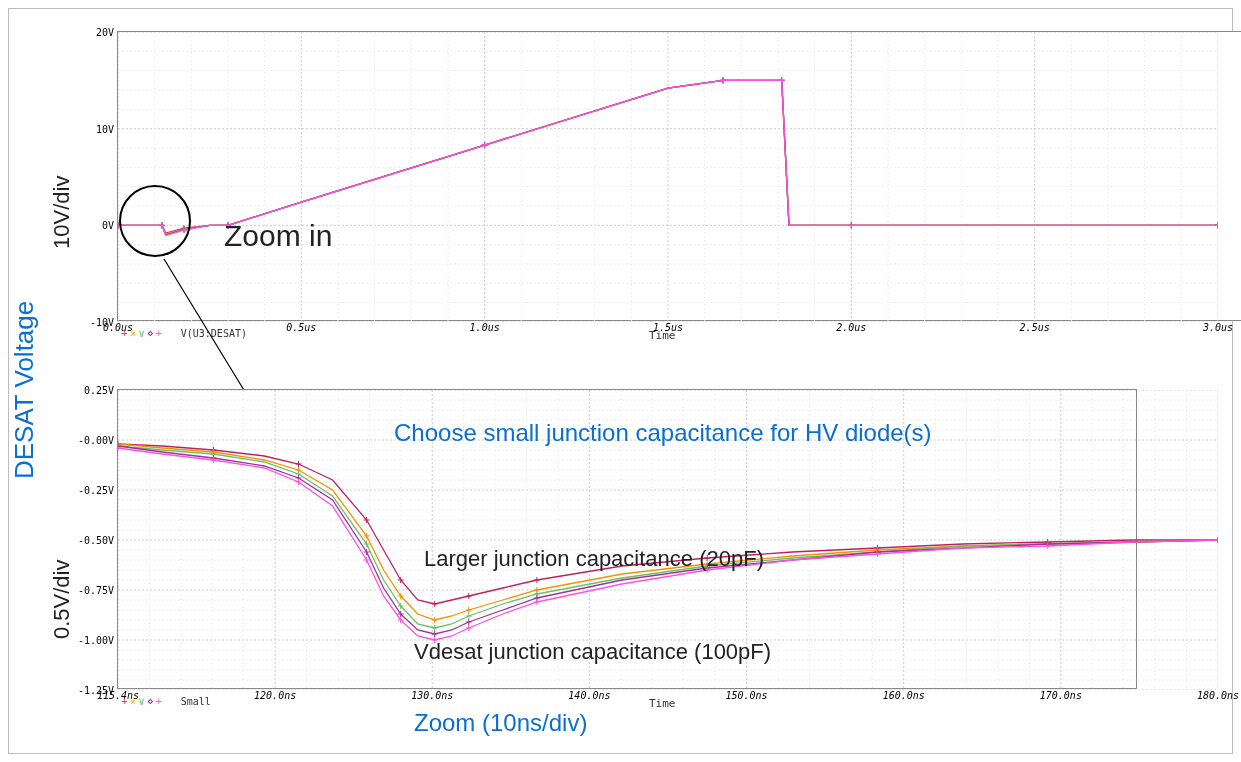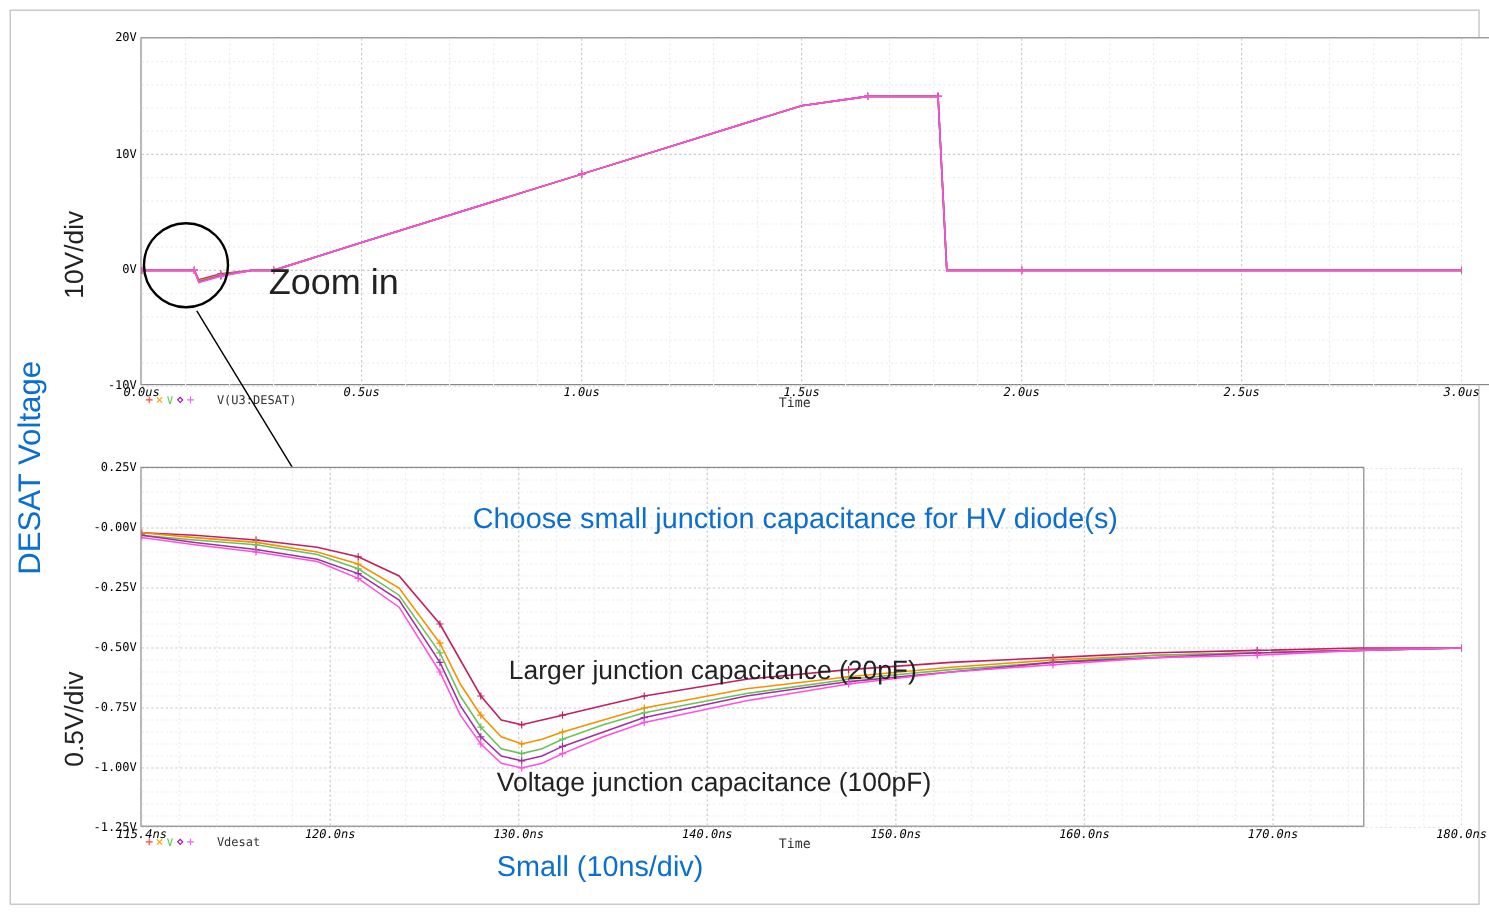--- a/index.html
+++ b/index.html
@@ -363,24 +363,24 @@
         <path d="M347.7739938080495,238 L353.7739938080495,238 M350.7739938080495,235 L350.7739938080495,241" stroke="#ff50e0" stroke-width="1"></path>
         <path d="M415.8854489164086,212 L421.8854489164086,212 M418.8854489164086,209 L418.8854489164086,215" stroke="#ff50e0" stroke-width="1"></path>
         <path d="M586.1640866873065,180 L592.1640866873065,180 M589.1640866873065,177 L589.1640866873065,183" stroke="#ff50e0" stroke-width="1"></path>
         <path d="M756.4427244582043,164 L762.4427244582043,164 M759.4427244582043,161 L759.4427244582043,167" stroke="#ff50e0" stroke-width="1"></path>
         <path d="M926.7213622291022,156 L932.7213622291022,156 M929.7213622291022,153 L929.7213622291022,159" stroke="#ff50e0" stroke-width="1"></path>
         <path d="M1097,150 L1103,150 M1100,147 L1100,153" stroke="#ff50e0" stroke-width="1"></path>
       </svg>
   <div class="ytick-label" style="top: 0px;">0.25V</div><div class="ytick-label" style="top: 50px;">-0.00V</div><div class="ytick-label" style="top: 100px;">-0.25V</div><div class="ytick-label" style="top: 150px;">-0.50V</div><div class="ytick-label" style="top: 200px;">-0.75V</div><div class="ytick-label" style="top: 250px;">-1.00V</div><div class="ytick-label" style="top: 300px;">-1.25V</div><div class="xtick-label" style="left: 0px;">115.4ns</div><div class="xtick-label" style="left: 157.143px;">120.0ns</div><div class="xtick-label" style="left: 314.286px;">130.0ns</div><div class="xtick-label" style="left: 471.429px;">140.0ns</div><div class="xtick-label" style="left: 628.571px;">150.0ns</div><div class="xtick-label" style="left: 785.714px;">160.0ns</div><div class="xtick-label" style="left: 942.857px;">170.0ns</div><div class="xtick-label" style="left: 1100px;">180.0ns</div></div>
   <div class="legend-markers" style="left:112px; top:686px;">
     <span class="m1">+</span><span class="m2">×</span><span class="m3">∨</span><span class="m4">⋄</span><span class="m5">+</span>
-    <span class="legend-text">Vdesat</span>
+    <span class="legend-text">Small</span>
   </div>
   <div class="xaxis-title" style="left:640px; top:688px;">Time</div>
 
-  <div class="annot blue" style="left:405px; top:700px; font-size:24px;">Small (10ns/div)</div>
+  <div class="annot blue" style="left:405px; top:700px; font-size:24px;">Zoom (10ns/div)</div>
 
   <div class="annot blue" style="left:385px; top:410px;">Choose small junction capacitance for HV diode(s)</div>
 
   <div class="annot" style="left:415px; top:537px; font-size:22px;">Larger junction capacitance (20pF)</div>
-  <div class="annot" style="left:405px; top:630px; font-size:22px;">Voltage junction capacitance (100pF)</div>
+  <div class="annot" style="left:405px; top:630px; font-size:22px;">Vdesat junction capacitance (100pF)</div>
 
 </div>
 
 </body></html>

